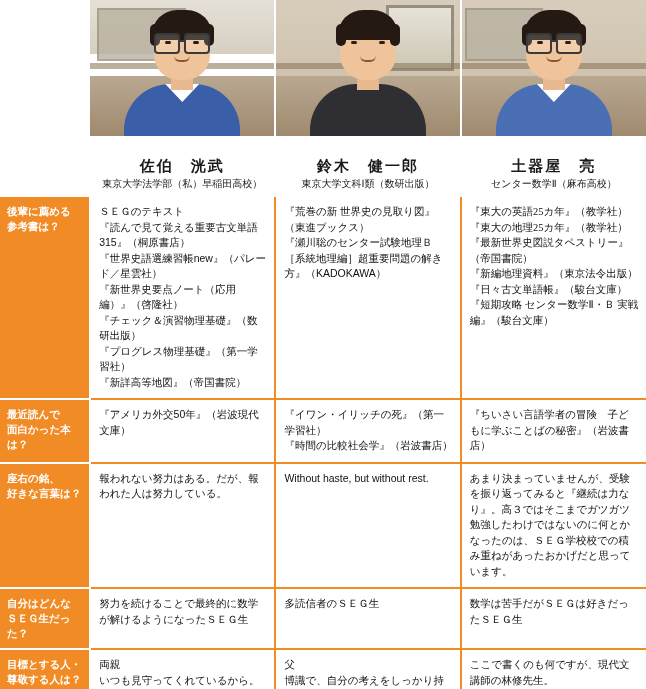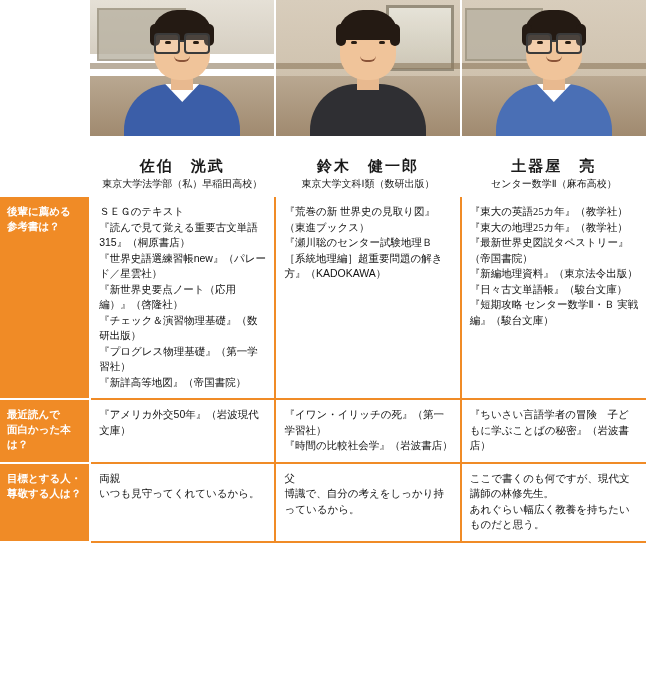--- a/index.html
+++ b/index.html
@@ -401,20 +401,34 @@
       </tr>
       <tr>
         <td class="qcell" style="white-space: pre-line;">最近読んで
 面白かった本は？</td>
         <td class="acell">『アメリカ外交50年』（岩波現代文庫）</td>
         <td class="acell" style="white-space: pre-line;">『イワン・イリッチの死』（第一学習社）
 『時間の比較社会学』（岩波書店）</td>
         <td class="acell last">『ちいさい言語学者の冒険　子どもに学ぶことばの秘密』（岩波書店）</td>
       </tr>
       <tr>
+        <td class="qcell" style="white-space: pre-line;">座右の銘、
+好きな言葉は？</td>
+        <td class="acell">報われない努力はある。だが、報われた人は努力している。</td>
+        <td class="acell">Without haste, but without rest.</td>
+        <td class="acell last">あまり決まっていませんが、受験を振り返ってみると『継続は力なり』。高３ではそこまでガツガツ勉強したわけではないのに何とかなったのは、ＳＥＧ学校校での積み重ねがあったおかげだと思っています。</td>
+      </tr>
+      <tr>
+        <td class="qcell" style="white-space: pre-line;">自分はどんな
+ＳＥＧ生だった？</td>
+        <td class="acell">努力を続けることで最終的に数学が解けるようになったＳＥＧ生</td>
+        <td class="acell">多読信者のＳＥＧ生</td>
+        <td class="acell last">数学は苦手だがＳＥＧは好きだったＳＥＧ生</td>
+      </tr>
+      <tr>
         <td class="qcell" style="white-space: pre-line;">目標とする人・
 尊敬する人は？</td>
         <td class="acell" style="white-space: pre-line;">両親
 いつも見守ってくれているから。</td>
         <td class="acell" style="white-space: pre-line;">父
 博識で、自分の考えをしっかり持っているから。</td>
         <td class="acell last" style="white-space: pre-line;">ここで書くのも何ですが、現代文講師の林修先生。
 あれぐらい幅広く教養を持ちたいものだと思う。</td>
       </tr>
 

